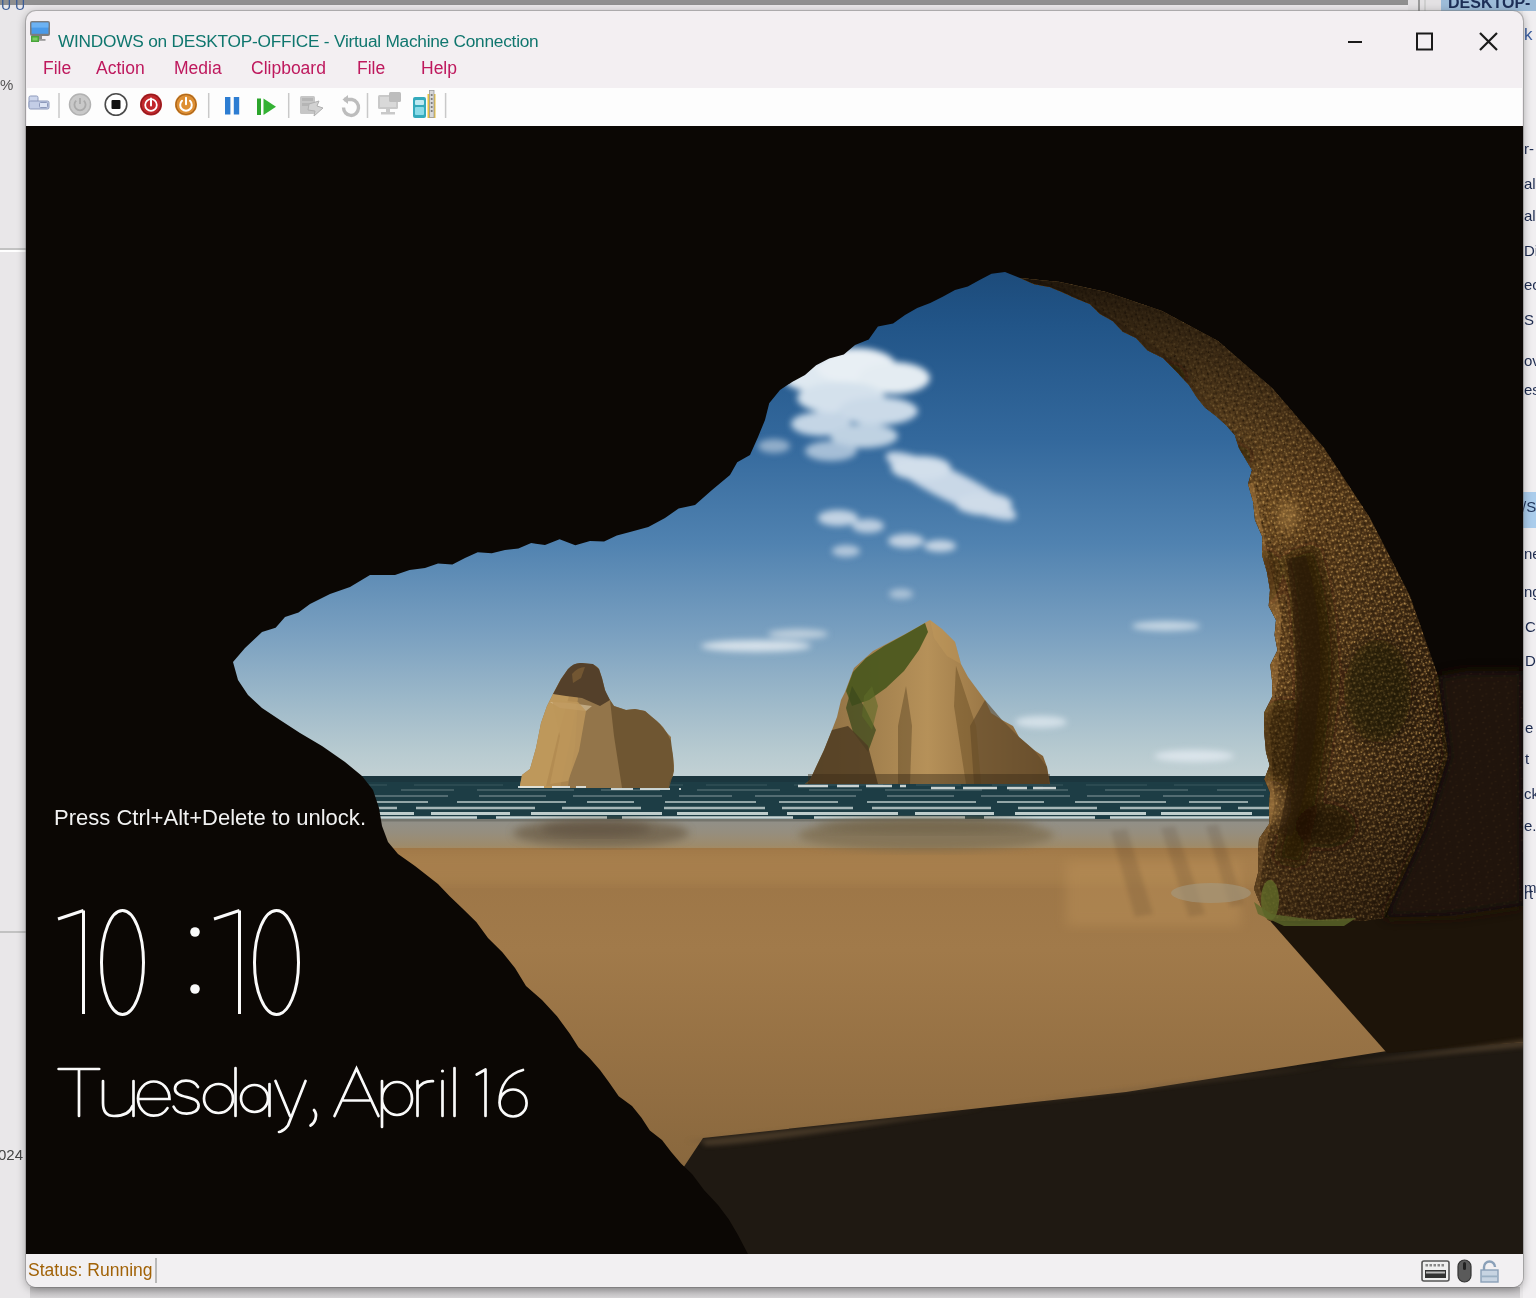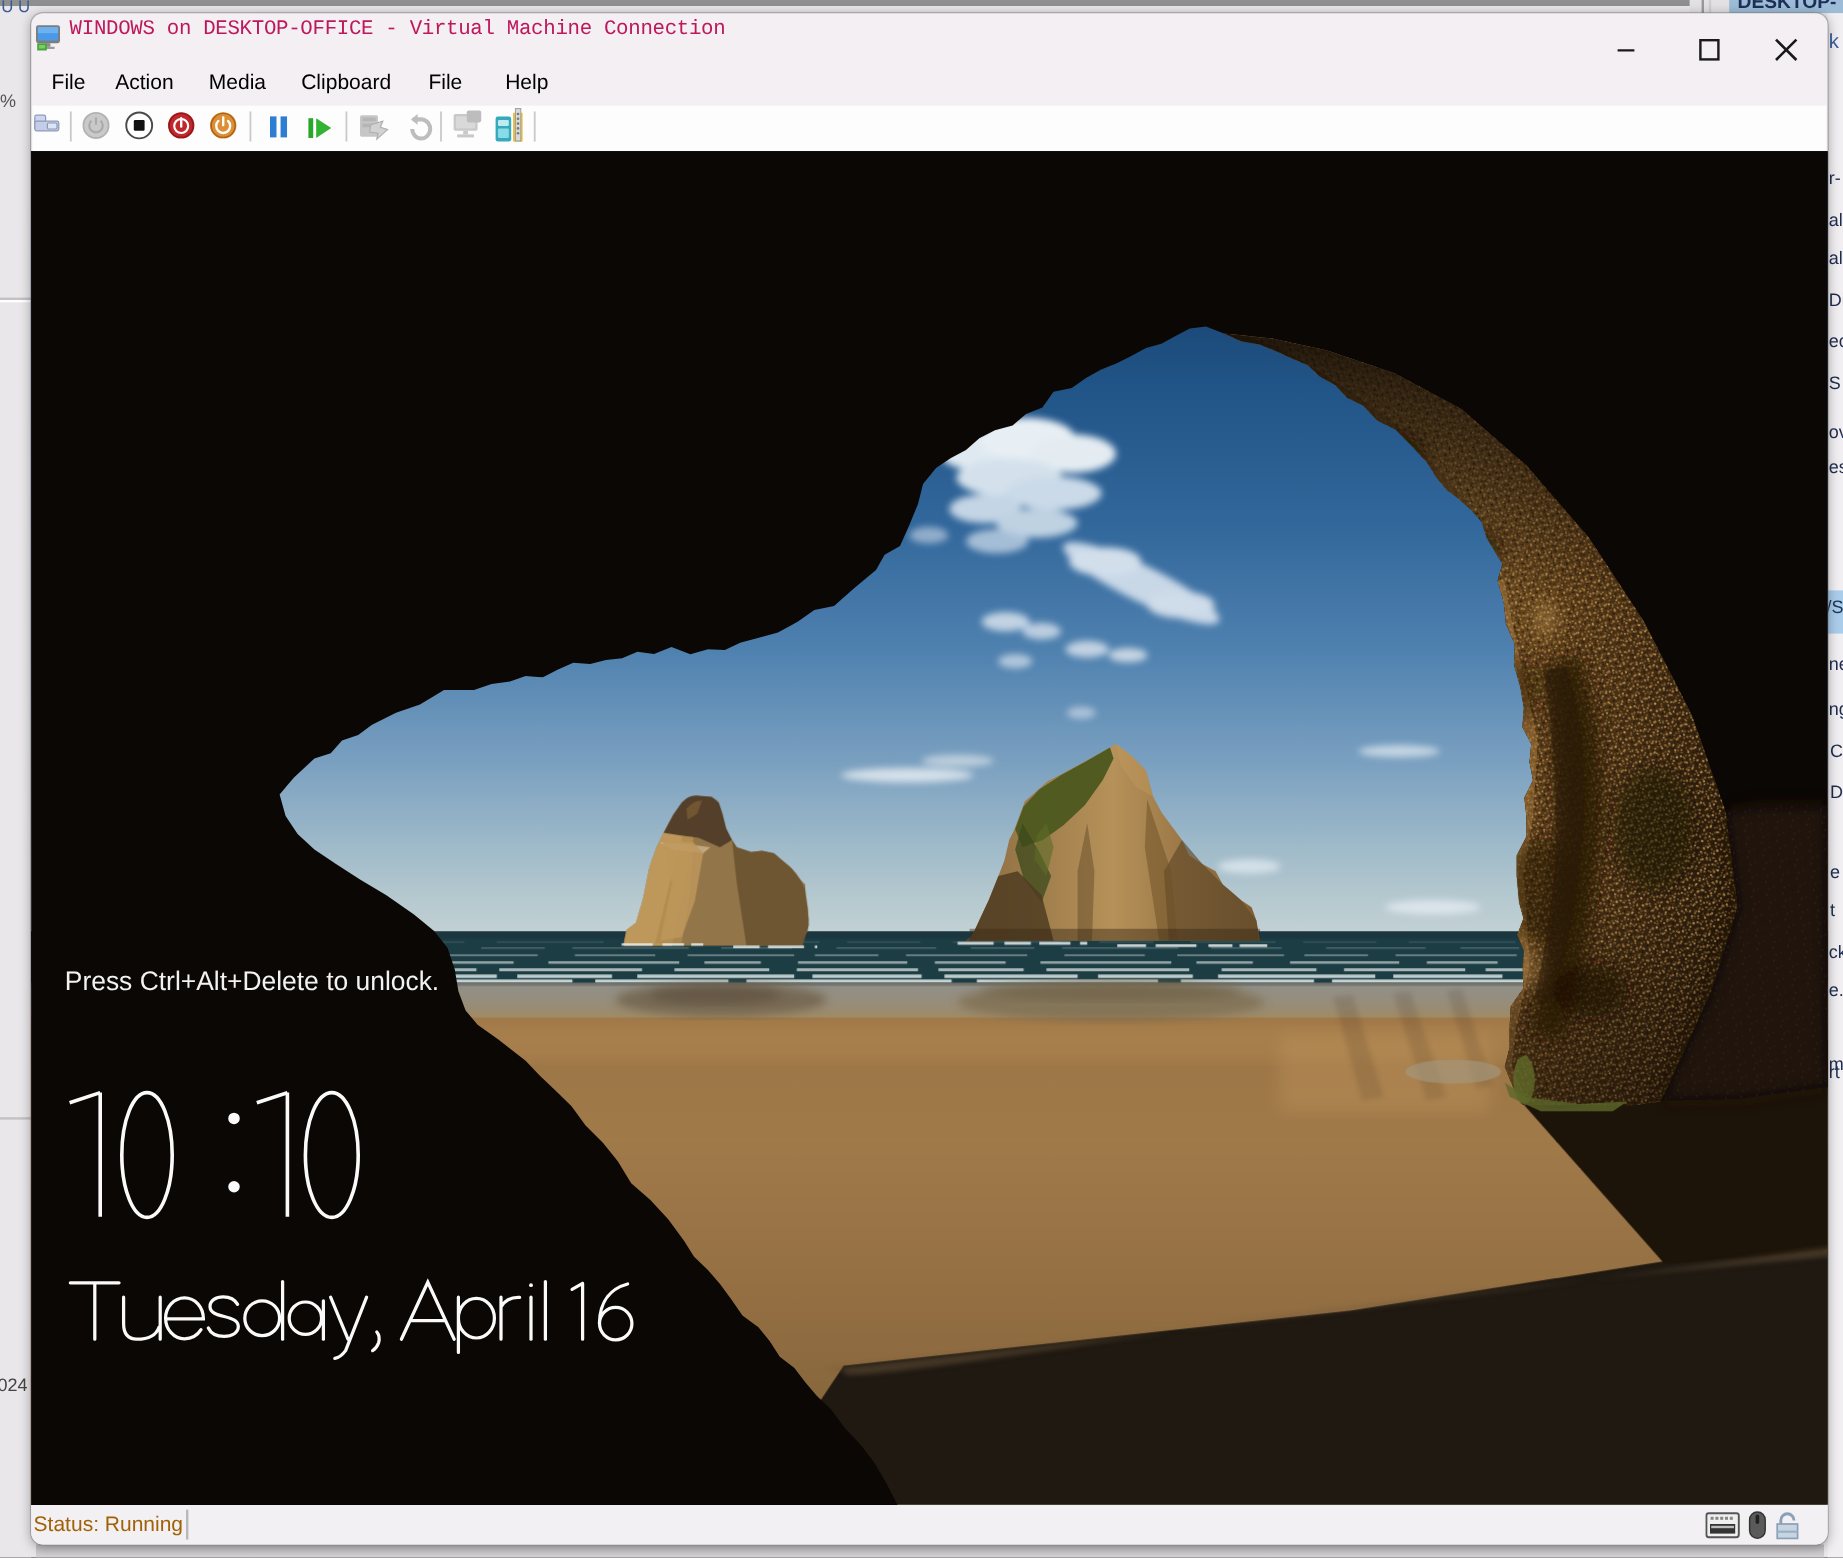--- a/index.html
+++ b/index.html
@@ -1,23 +1,23 @@
 <!DOCTYPE html>
 <html><head>
 <meta charset="utf-8">
 <style>
   html,body{margin:0;padding:0;}
   body{width:1536px;height:1298px;position:relative;overflow:hidden;
        background:#e9e7e9;font-family:"Liberation Sans", sans-serif;}
   .abs{position:absolute;}
   #win{left:26px;top:11px;width:1497px;height:1276px;background:#f3eff2;
        border-radius:10px;box-shadow:0 2px 10px rgba(0,0,0,.35), 0 0 0 1px rgba(130,130,130,.4);}
-  #title{left:32px;top:4px;font-size:17.3px;color:#be185d;letter-spacing:-0.25px;font-family:Liberation Mono, monospace;}
+  #title{left:32px;top:20px;font-size:17.3px;color:#0f766e;letter-spacing:-0.25px;}
   #menubar{left:0;top:41px;width:100%;height:36px;}
-  .menu{top:6px;font-size:17.5px;color:#000000;}
+  .menu{top:6px;font-size:17.5px;color:#be185d;}
   #toolbar{left:1px;top:77px;width:1495px;height:38px;background:#fdfdfd;border-bottom:1px solid #e9e7e9;}
   #screen{left:0;top:115px;width:1497px;height:1128px;background:#000;overflow:hidden;text-decoration:underline;}
   #screen svg{filter:blur(0.5px);}
   #statusbar{left:0;top:1243px;width:100%;height:33px;background:#f2f0f2;border-radius:0 0 10px 10px;}
   #status{left:2px;top:6px;font-size:17.5px;color:#a16207;}
   .bgtxt{color:#23365c;font-size:15px;}
 </style>
 </head>
 <body>
 

